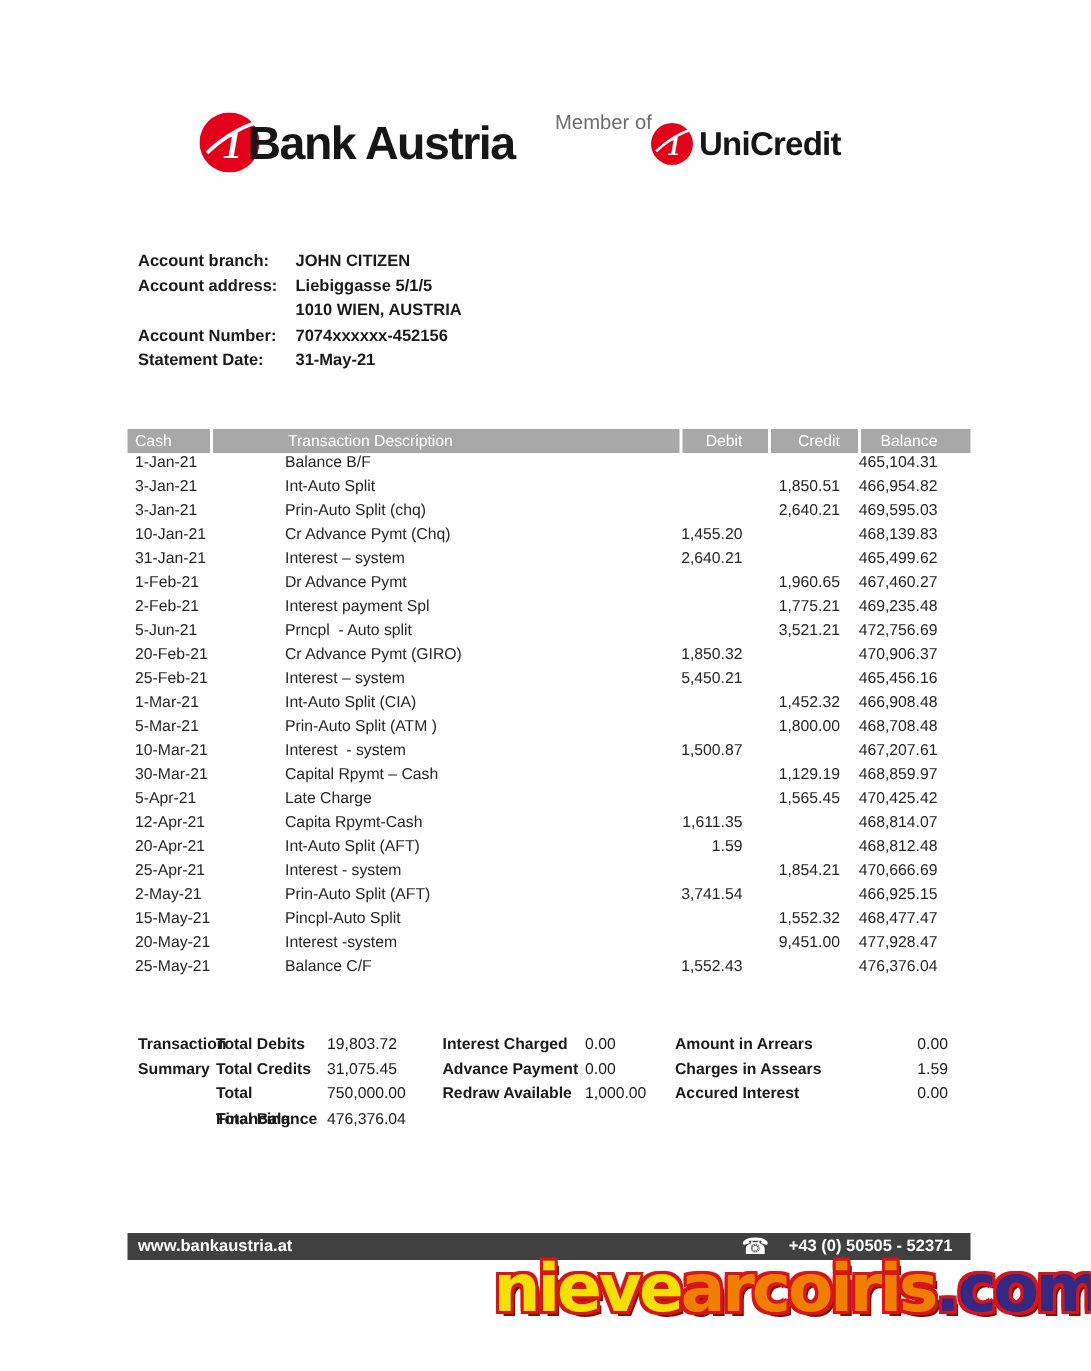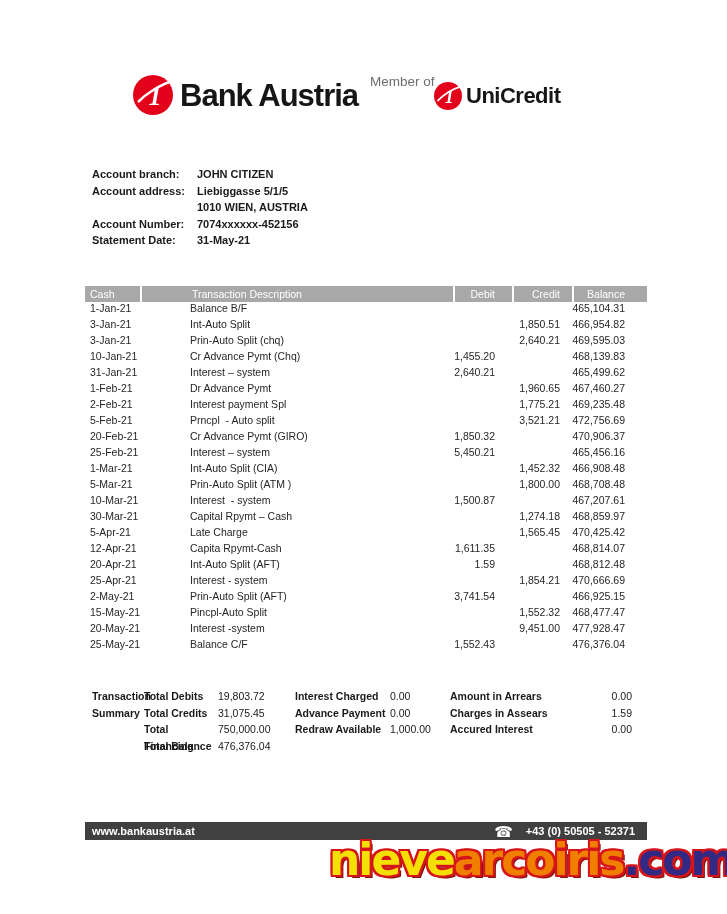--- a/index.html
+++ b/index.html
@@ -2,21 +2,21 @@
 <html><head>
 <meta charset="utf-8">
 <style>
   * { margin:0; padding:0; box-sizing:border-box; }
   body { background:#fff; font-family:"Liberation Sans", sans-serif; }
   .page { position:relative; width:727px; height:914px; background:#ffffff; overflow:hidden; }
 
   
   .brand-row { position:absolute; top:74px; left:133px; width:470px; height:44px; }
   .ba-logo-circle { position:absolute; left:0; top:1px; width:40px; height:40px; }
-  .ba-word { position:absolute; left:47px; top:4px; font-size:31px; font-weight:bold; color:#161616; letter-spacing:-1px; }
+  .ba-word { position:absolute; left:32px; top:4px; font-size:31px; font-weight:bold; color:#161616; letter-spacing:-1px; }
   .member-of { position:absolute; left:237px; top:0; font-size:13.5px; color:#6e6e6e; }
   .uc-logo-circle { position:absolute; left:301px; top:8px; width:28px; height:28px; }
   .uc-word { position:absolute; left:333px; top:9px; font-size:22px; font-weight:bold; color:#161616; letter-spacing:-0.5px; }
 
   
   .account { position:absolute; left:92px; top:168px; width:320px; }
   .acct-row { display:flex; height:16.5px; align-items:flex-start; }
   .acct-label { width:105px; font-size:11px; font-weight:bold; color:#1a1a1a; }
   .acct-value { font-size:11px; font-weight:bold; color:#1a1a1a; }
 
@@ -165,21 +165,21 @@
 
   <div class="t-row">
     <div class="c date">2-Feb-21</div>
     <div class="c desc">Interest payment Spl</div>
     <div class="c debit"></div>
     <div class="c credit">1,775.21</div>
     <div class="c balance">469,235.48</div>
   </div>
 
   <div class="t-row">
-    <div class="c date">5-Feb-21</div>
+    <div class="c date">5-Jun-21</div>
     <div class="c desc">Prncpl  - Auto split</div>
     <div class="c debit"></div>
     <div class="c credit">3,521.21</div>
     <div class="c balance">472,756.69</div>
   </div>
 
   <div class="t-row">
     <div class="c date">20-Feb-21</div>
     <div class="c desc">Cr Advance Pymt (GIRO)</div>
     <div class="c debit">1,850.32</div>
@@ -216,21 +216,21 @@
     <div class="c desc">Interest  - system</div>
     <div class="c debit">1,500.87</div>
     <div class="c credit"></div>
     <div class="c balance">467,207.61</div>
   </div>
 
   <div class="t-row">
     <div class="c date">30-Mar-21</div>
     <div class="c desc">Capital Rpymt – Cash</div>
     <div class="c debit"></div>
-    <div class="c credit">1,274.18</div>
+    <div class="c credit">1,129.19</div>
     <div class="c balance">468,859.97</div>
   </div>
 
   <div class="t-row">
     <div class="c date">5-Apr-21</div>
     <div class="c desc">Late Charge</div>
     <div class="c debit"></div>
     <div class="c credit">1,565.45</div>
     <div class="c balance">470,425.42</div>
   </div>

